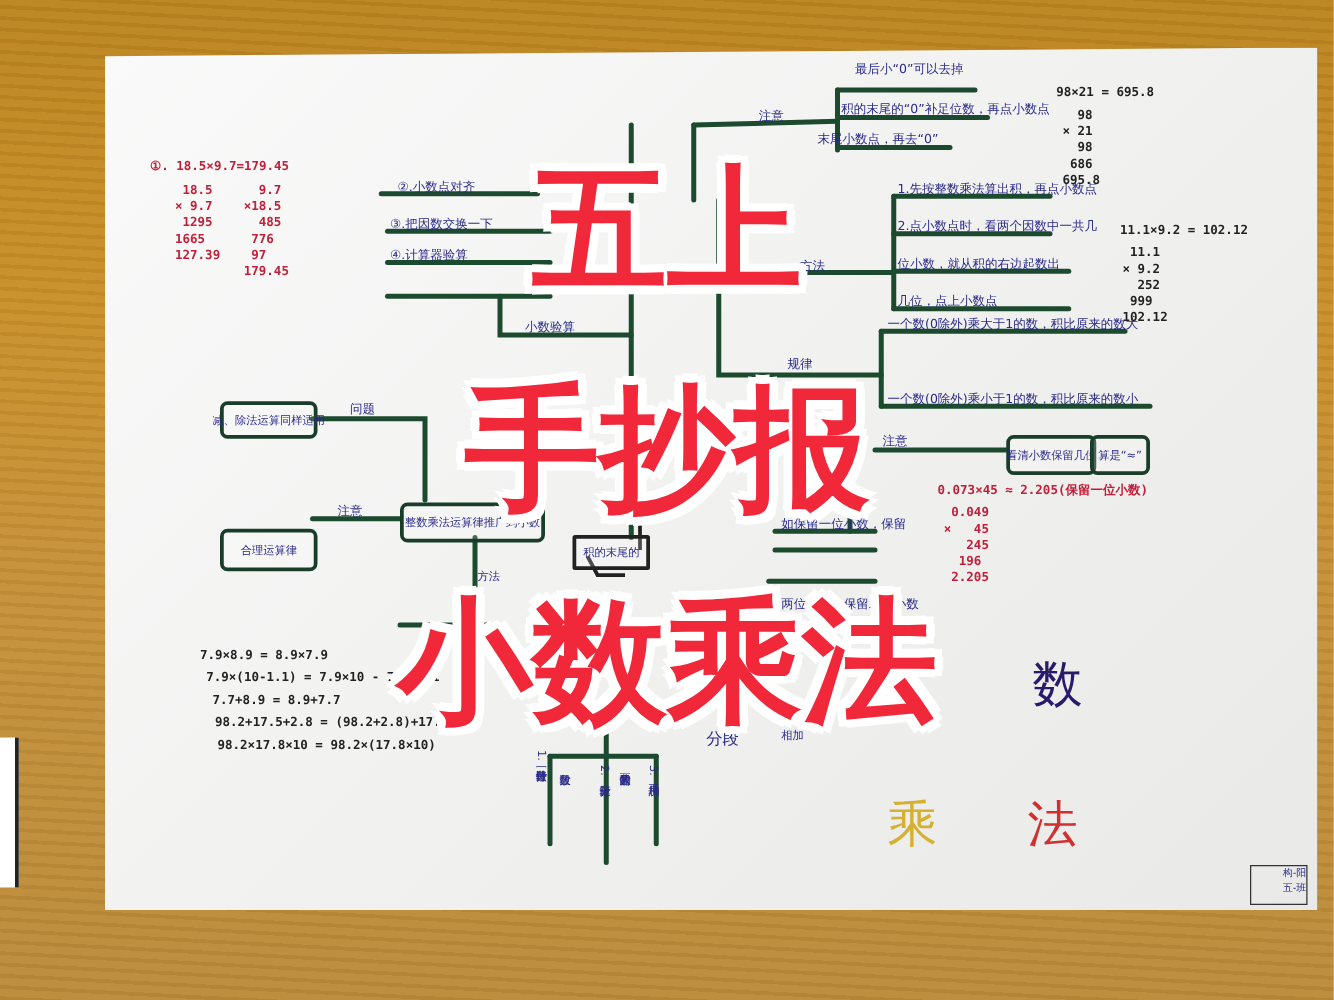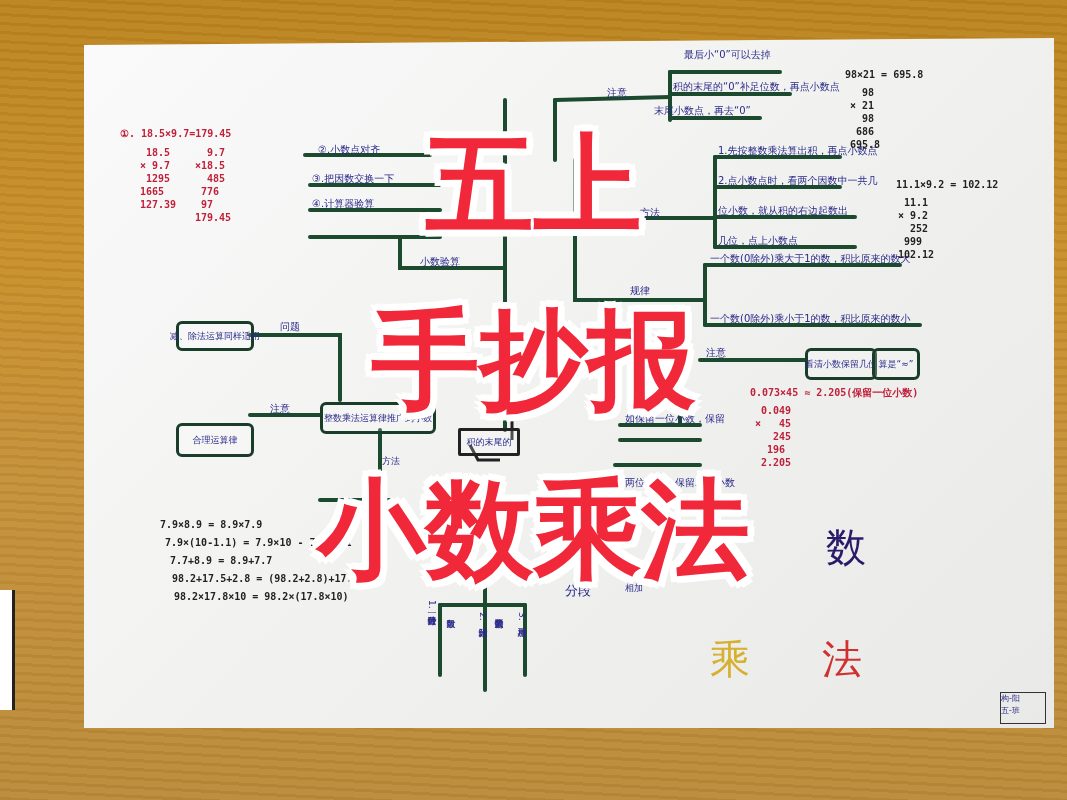--- a/index.html
+++ b/index.html
@@ -18,21 +18,21 @@
   .red{color:#c0203a;}
   .blk{color:#222;}
   .math{position:absolute;font-size:10px;line-height:13px;white-space:pre;font-family:"DejaVu Sans Mono",monospace;font-weight:bold;}
   .box{position:absolute;border:3px solid #1a3d2a;border-radius:6px;background:rgba(255,255,255,0.2);
     color:#2a2a8a;font-size:9px;display:flex;align-items:center;justify-content:center;white-space:nowrap;}
   .overlay{position:absolute;left:0;width:1067px;text-align:center;color:#f0283a;font-weight:bold;
     font-family:"DejaVu Sans",sans-serif;
     text-shadow:0 0 0 #fff,-6px -6px 0 #fff,6px -6px 0 #fff,-6px 6px 0 #fff,6px 6px 0 #fff,0 -7px 0 #fff,0 7px 0 #fff,-7px 0 0 #fff,7px 0 0 #fff;}
   .deco{position:absolute;font-size:40px;font-family:"DejaVu Serif",serif;}
   .sign{position:absolute;left:1000px;top:692px;width:44px;height:30px;border:1px solid #333;
-    font-size:8px;color:#2a2a8a;line-height:12px;text-align:left;}
+    font-size:8px;color:#2a2a8a;line-height:12px;text-align:right;}
 </style>
 </head>
 <body>
 
 <div class="woodgrain"></div>
 <div class="side-card"></div>
 <div class="paper"></div>
 
 <svg class="lines" width="1067" height="800">
   <g stroke="#1c4a2e" stroke-width="4" fill="none" stroke-linecap="round">

